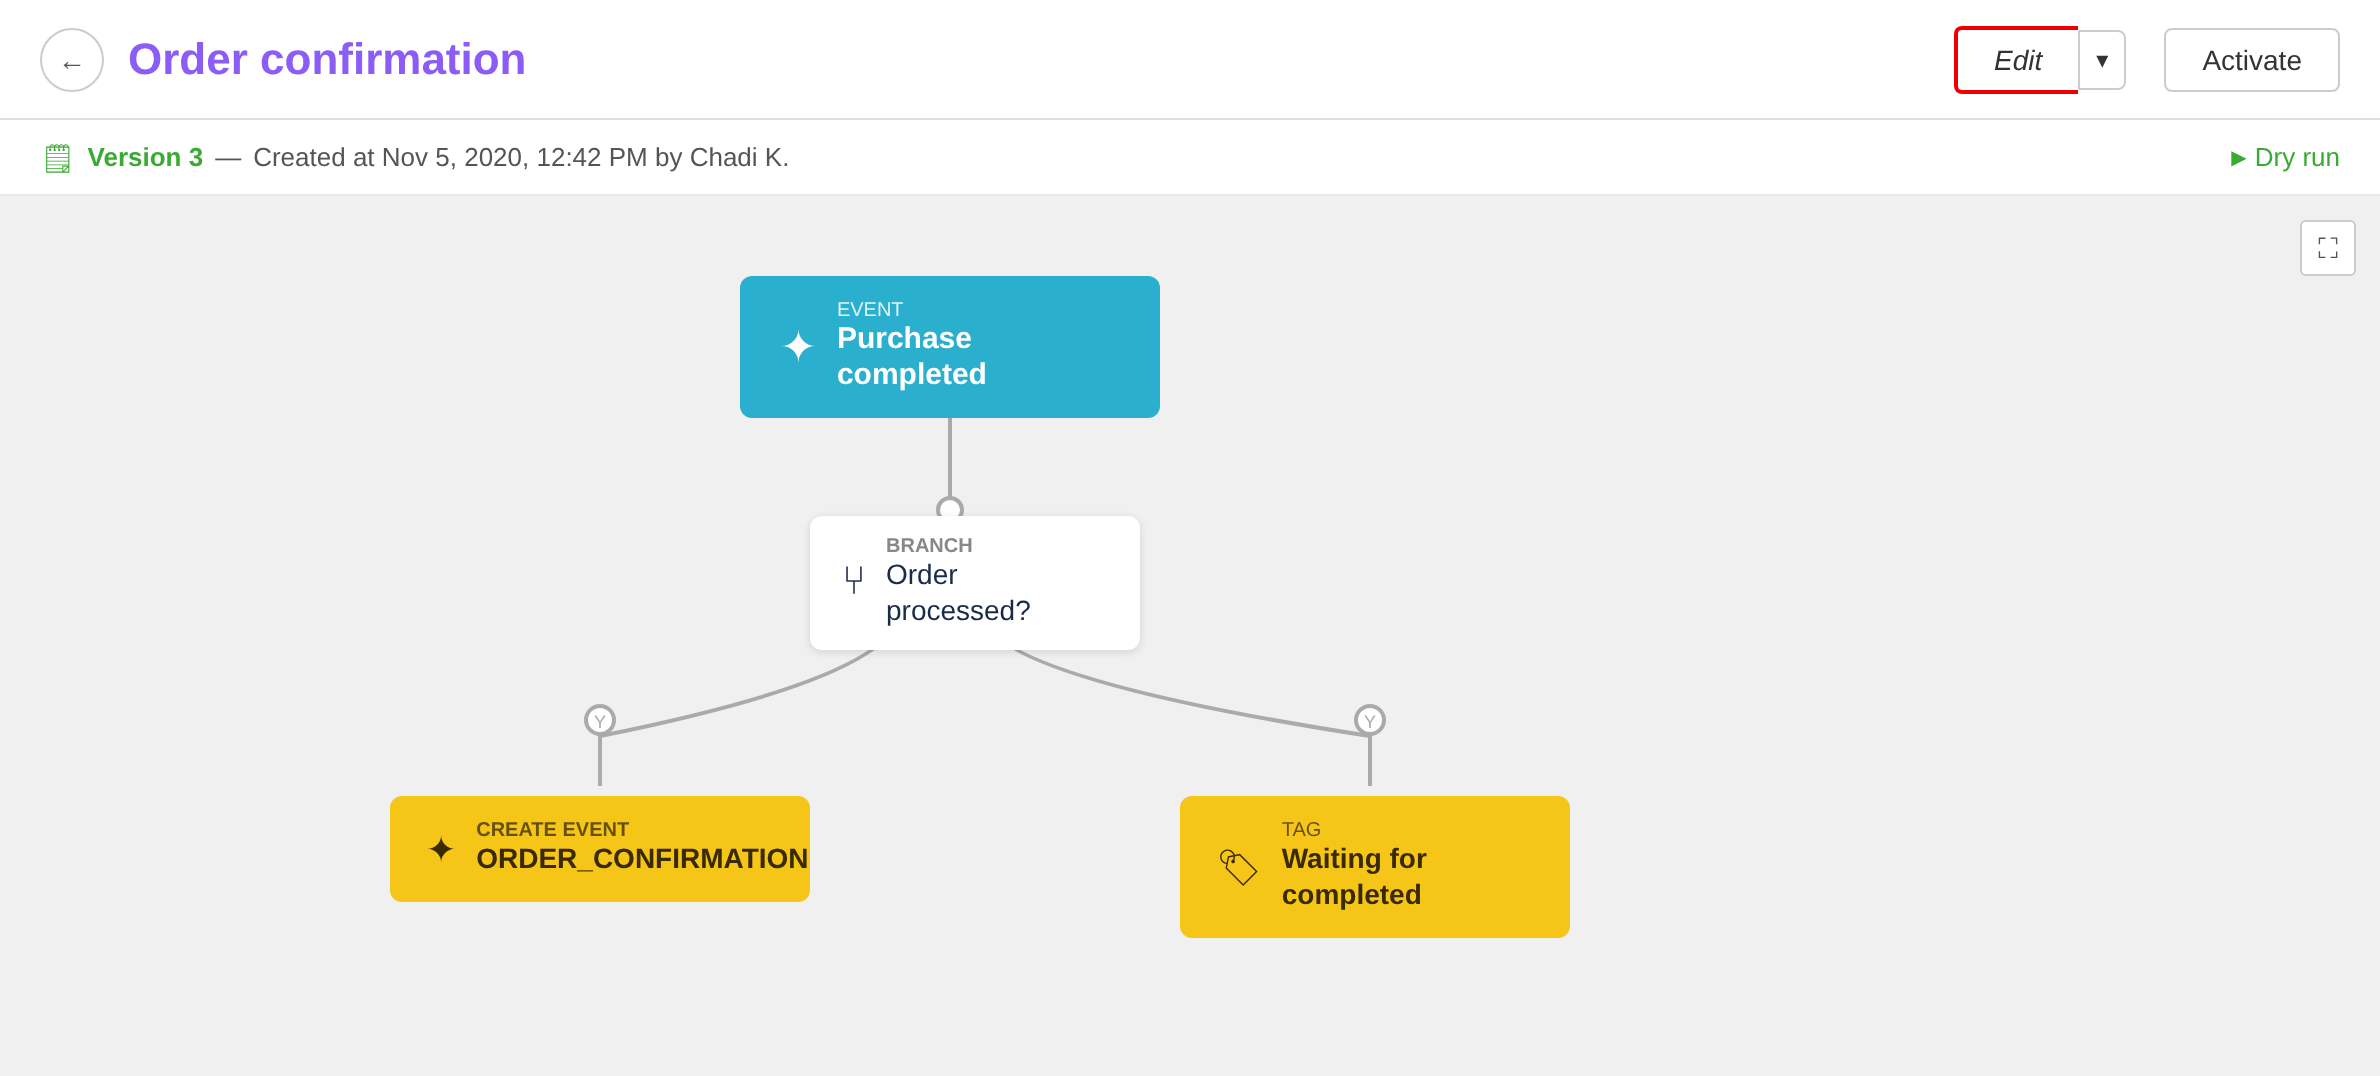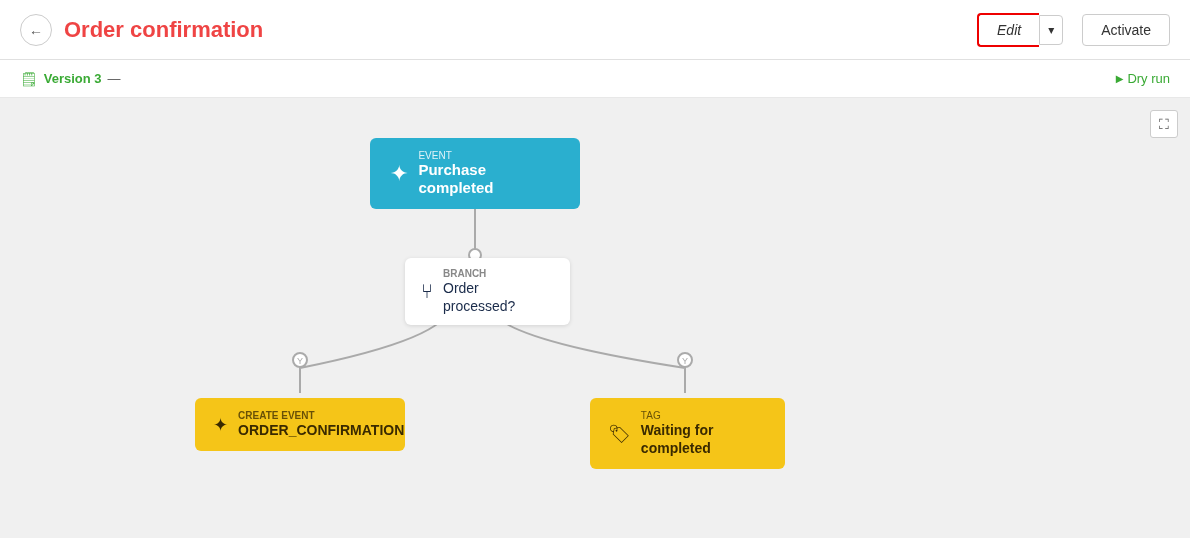--- a/index.html
+++ b/index.html
@@ -8,21 +8,21 @@
     .header {
       display: flex; align-items: center; justify-content: space-between;
       padding: 10px 20px; border-bottom: 1px solid #e0e0e0; height: 60px;
     }
     .header-left { display: flex; align-items: center; gap: 12px; }
     .back-btn {
       width: 32px; height: 32px; border-radius: 50%; border: 1px solid #ccc;
       background: #fff; cursor: pointer; display: flex; align-items: center; justify-content: center;
       font-size: 14px; color: #555;
     }
-    .page-title { font-size: 22px; font-weight: 600; color: #ef4444; }
+    .page-title { font-size: 22px; font-weight: 600; color: #8b5cf6; }
     .header-right { display: flex; align-items: center; gap: 0; }
     .edit-btn {
       padding: 7px 18px; border: 2px solid #e00; background: #fff; color: #333;
       font-size: 14px; cursor: pointer; border-right: none;
       border-radius: 4px 0 0 4px; font-weight: 500; font-style: italic;
     }
     .dropdown-btn {
       padding: 7px 8px; border: 1px solid #ccc; background: #fff; color: #333;
       font-size: 12px; cursor: pointer; border-radius: 0 4px 4px 0;
     }
@@ -118,20 +118,21 @@
     </button>
     <button class="activate-btn">Activate</button>
   </div>
 </div>
 
 <div class="subheader">
   <div class="version-info">
     <span class="version-icon">🗒</span>
     <a class="version-link">Version 3</a>
     <span>—</span>
+    <span>Created at Nov 5, 2020, 12:42 PM by Chadi K.</span>
   </div>
   <div class="dry-run">
     <span class="play-icon">▶</span>
     <span>Dry run</span>
   </div>
 </div>
 
 <div class="canvas">
 
   <svg class="connectors" xmlns="http://www.w3.org/2000/svg">

